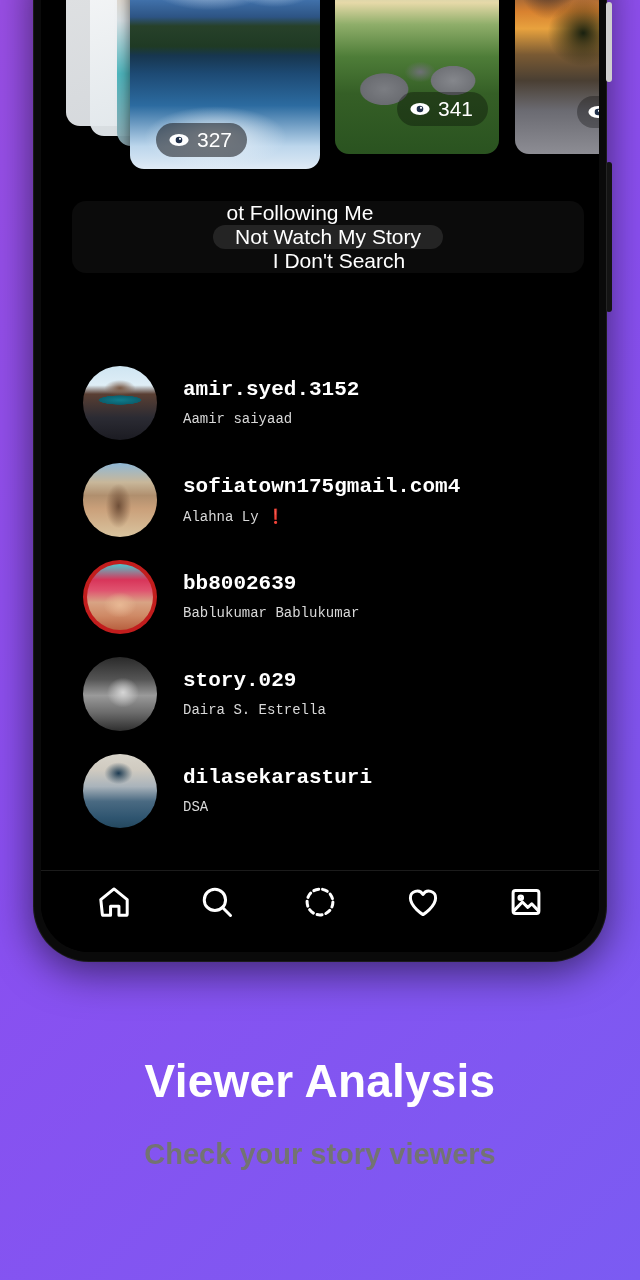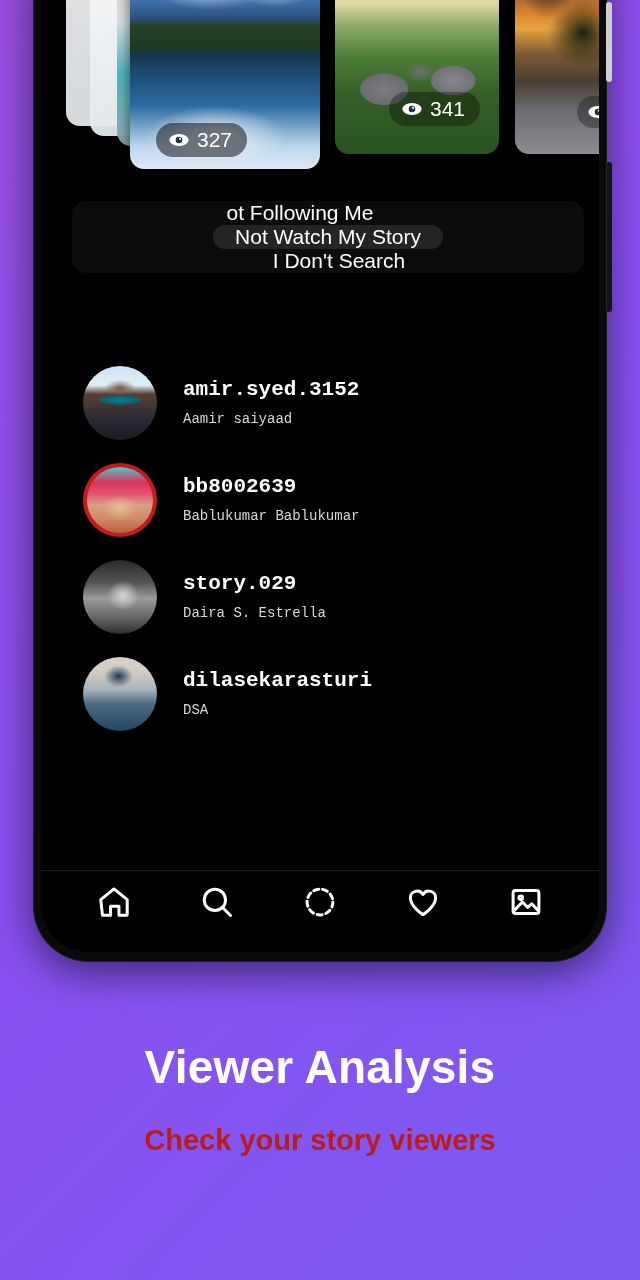--- a/index.html
+++ b/index.html
@@ -88,22 +88,22 @@
   #bottom-nav{
     position:absolute; left:0; right:0; bottom:0; height:82px;
     border-top:1px solid #1b1b1b;
     display:flex; align-items:center; justify-content:space-around;
     padding:0 22px 16px; background:#000;
   }
   #bottom-nav svg{ width:36px; height:36px; stroke:#fff; fill:none; stroke-width:2; }
 
   
   #promo{ position:absolute; left:0; right:0; top:1040px; text-align:center; }
-  #promo-title{ color:#fff; font-size:46px; font-weight:bold; letter-spacing:.2px; }
-  #promo-subtitle{ color:#b91c1c; font-size:29px; font-weight:bold; margin-top:30px; }
+  #promo-title{ color:#fff; font-size:46px; font-weight:bold; letter-spacing:.2px;margin-top:14px; }
+  #promo-subtitle{ color:#737373; font-size:29px; font-weight:bold; margin-top:30px; }
 </style>
 </head>
 <body>
 
 <div id="phone-frame">
   <div class="side-btn" id="vol-button"></div>
   <div class="side-btn" id="power-button"></div>
 
   <div id="screen">
 
@@ -134,21 +134,21 @@
       </div>
 
       <div class="story-card" style="left:294px;top:-24px;width:164px;height:216px;">
         <div class="story-img" style="background:
                linear-gradient(180deg,#3f6fb6 0%,#74a3d4 14%,#c9ceb2 24%,#e6d9a8 30%,
                                #8fae6a 40%,#4e7d38 55%,#355f26 72%,#2a5320 100%);"></div>
         <div class="story-img" style="background:
                radial-gradient(ellipse 26% 13% at 30% 70%, #7b7d82 0%, #6a6c71 55%, rgba(0,0,0,0) 58%),
                radial-gradient(ellipse 24% 12% at 72% 66%, #85878c 0%, #707277 55%, rgba(0,0,0,0) 58%),
                radial-gradient(ellipse 16% 8% at 52% 62%, #6e7075 0%, rgba(0,0,0,0) 60%);"></div>
-        <div class="view-pill" style="left:54px;bottom:28px;background:rgba(0,0,0,.32);">
+        <div class="view-pill" style="left:62px;bottom:28px;background:rgba(0,0,0,.32);">
           <svg viewBox="0 0 24 24">
             <ellipse cx="12" cy="12" rx="10.5" ry="6.5" fill="#fff"></ellipse>
             <circle cx="12" cy="12" r="3.6" fill="#20304a"></circle>
             <circle cx="13.1" cy="10.7" r="1.2" fill="#fff"></circle>
           </svg>
           <span>341</span>
         </div>
       </div>
 
       <div class="story-card" style="left:474px;top:-24px;width:110px;height:216px;">
@@ -189,20 +189,30 @@
           <div class="avatar-art" style="background:linear-gradient(180deg,#cfe5f2 0%,#dfeef6 26%,#5a3f33 38%,#2b2b33 70%,#1b1b22 100%);"></div>
           <div class="avatar-art" style="background:radial-gradient(ellipse 46% 10% at 50% 46%, #0f7c8c 0%, #0b5f6e 60%, rgba(0,0,0,0) 64%),
                                  radial-gradient(ellipse 30% 16% at 50% 30%, #7a5a46 0%, rgba(122,90,70,0) 70%);"></div>
         </div>
         <div class="user-text">
           <div class="username">amir.syed.3152</div>
           <div class="fullname">Aamir saiyaad</div>
         </div>
       </div>
 
+      <div class="user-row">
+        <div class="avatar">
+          <div class="avatar-art" style="background:linear-gradient(180deg,#8fb8d6 0%,#c8b79a 26%,#b08f6e 44%,#caa07a 62%,#d9c49f 100%);"></div>
+          <div class="avatar-art" style="background:radial-gradient(ellipse 24% 42% at 48% 58%, #6f4f38 0%, rgba(111,79,56,0) 72%);"></div>
+        </div>
+        <div class="user-text">
+          <div class="username">sofiatown175gmail.com4</div>
+          <div class="fullname">Alahna Ly ❗</div>
+        </div>
+      </div>
 
       <div class="user-row">
         <div class="avatar" style="background:#c21d1d;padding:4px;">
           <div class="avatar-art" style="inset:4px;border-radius:50%;
                       background:linear-gradient(180deg,#4fc8cf 0%,#d8355a 24%,#e0536f 40%,#d8a384 58%,#cf8a66 78%,#b8603f 100%);"></div>
           <div class="avatar-art" style="inset:4px;border-radius:50%;
                       background:radial-gradient(ellipse 34% 26% at 50% 62%, #e8b894 0%, rgba(232,184,148,0) 74%);"></div>
         </div>
         <div class="user-text">
           <div class="username">bb8002639</div>

